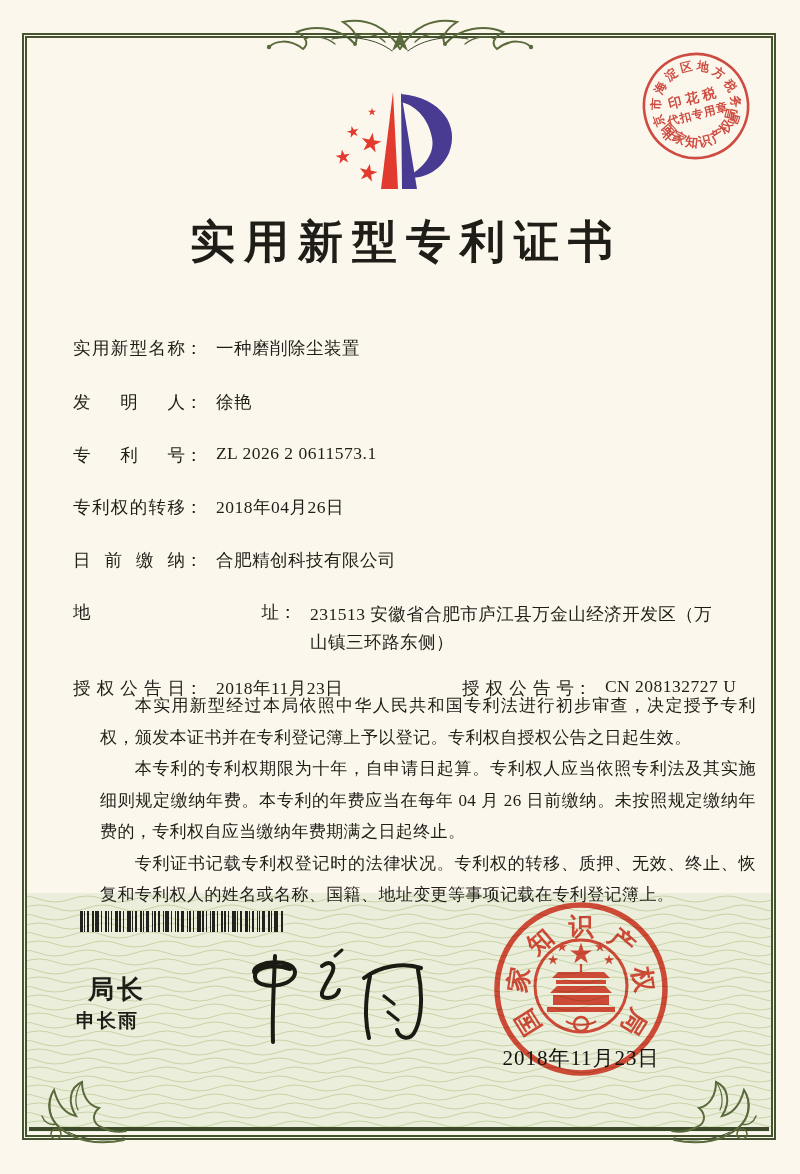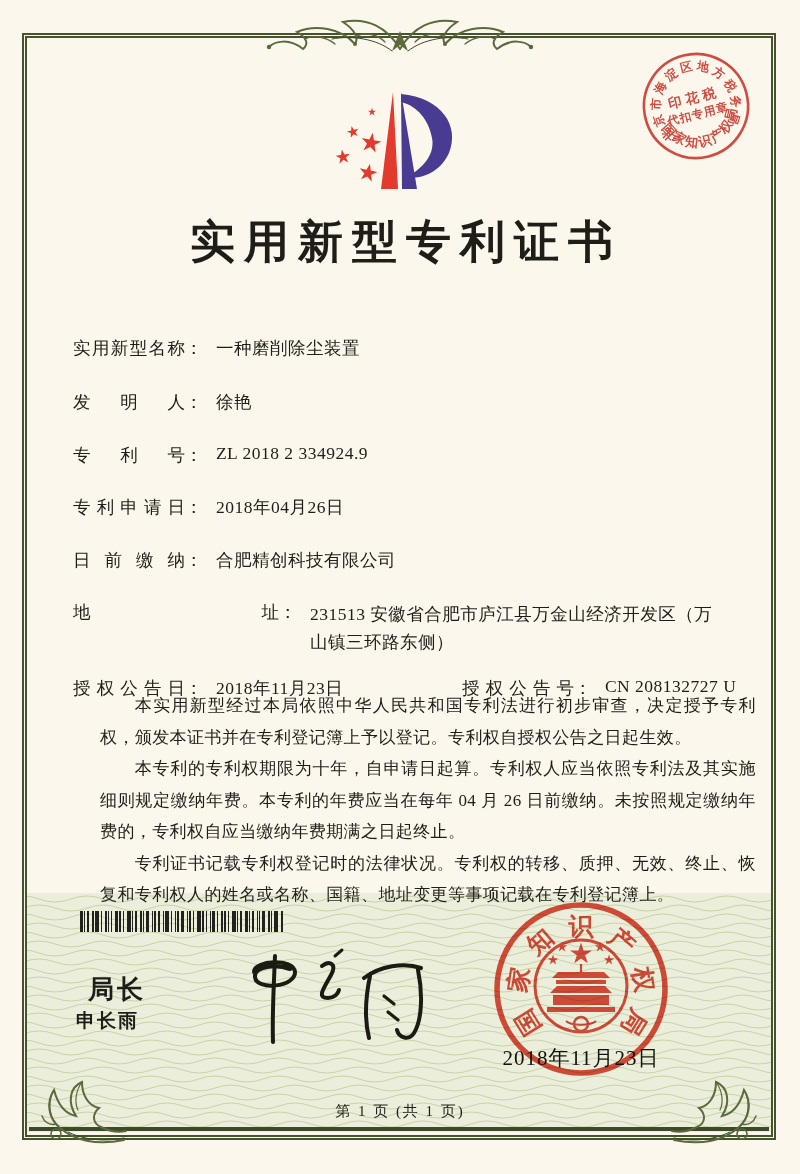--- a/index.html
+++ b/index.html
@@ -198,24 +198,24 @@
   <div class="field-row" style="top:390px;">
     <span class="flabel">发明人</span><span class="fcolon">：</span>
     <span class="fval">徐艳</span>
   </div>
   <div class="field-row" style="top:336px;">
     <span class="flabel">实用新型名称</span><span class="fcolon">：</span>
     <span class="fval">一种磨削除尘装置</span>
   </div>
   <div class="field-row" style="top:443px;">
     <span class="flabel">专利号</span><span class="fcolon">：</span>
-    <span class="fval">ZL 2018 2 334924.9</span>
+    <span class="fval">ZL 2026 2 0611573.1</span>
   </div>
   <div class="field-row" style="top:495px;">
-    <span class="flabel">专利申请日</span><span class="fcolon">：</span>
+    <span class="flabel">专利权的转移</span><span class="fcolon">：</span>
     <span class="fval">2018年04月26日</span>
   </div>
   <div class="field-row" style="top:548px;">
     <span class="flabel">日前缴纳</span><span class="fcolon">：</span>
     <span class="fval">合肥精创科技有限公司</span>
   </div>
   <div class="field-row" style="top:600px;">
     <span class="flabel flabel-wide">地址</span><span class="fcolon">：</span>
     <span class="fval fval-wrap">231513 安徽省合肥市庐江县万金山经济开发区（万山镇三环路东侧）</span>
   </div>
@@ -329,15 +329,14 @@
       <rect x="70" y="86" width="50" height="4"></rect>
       <path d="M64,99 L126,99 L119,92 L71,92 Z"></path>
       <rect x="67" y="101" width="56" height="10"></rect>
       <rect x="61" y="113" width="68" height="5"></rect>
       <circle cx="95" cy="130" r="7" fill="none" stroke="#dd3b2a" stroke-width="2.5"></circle>
       <path d="M80,127 C85,132 105,132 110,127" fill="none" stroke="#dd3b2a" stroke-width="2"></path>
     </g>
   </svg>
   <div class="seal-date">2018年11月23日</div>
 
-  <div class="footer">第 1 页 (共 1 页)</div>
 
 </div>
 
 </body></html>

